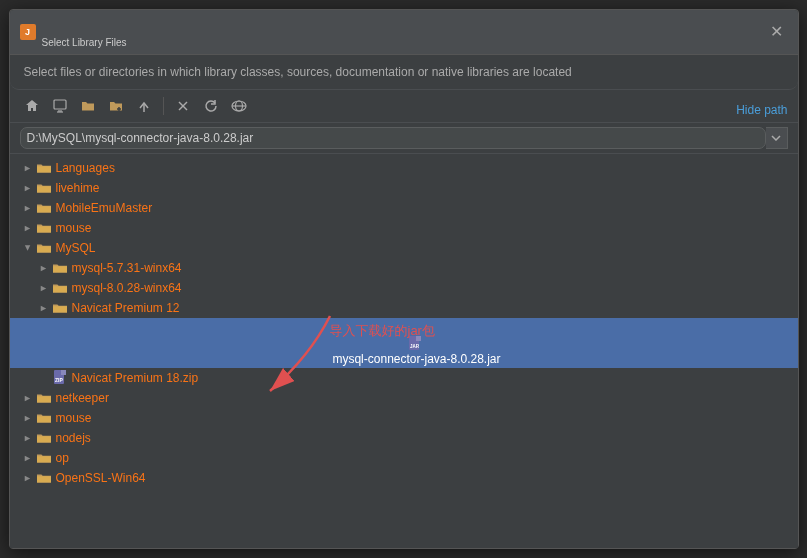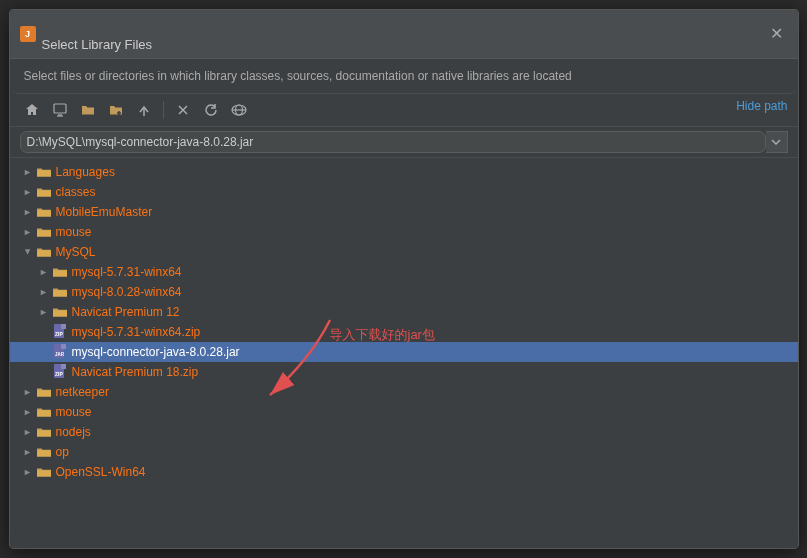--- a/index.html
+++ b/index.html
@@ -46,40 +46,40 @@
       border-radius: 2px;
       display: flex;
       align-items: center;
       justify-content: center;
       font-size: 9px;
       color: white;
       font-weight: bold;
     }
     .title-text {
       color: #ccc;
-      font-size: 13px;
+      font-size: 10px;
       margin-top: 21px;
     }
     .close-btn {
       cursor: pointer;
       color: #aaa;
       font-size: 16px;
       line-height: 1;
       padding: 2px 4px;
     }
     .description {
       padding: 10px 14px;
       color: #aaa;
       font-size: 12px;
       border-bottom: 1px solid #4a4d50;
       border-radius: 9px;
     }
     .toolbar {
       display: flex;
-      align-items: flex-start;
+      align-items: flex-end;
       justify-content: space-between;
       padding: 5px 10px;
       background: #3c3f41;
       border-bottom: 1px solid #4a4d50;
     }
     .toolbar-left {
       display: flex;
       align-items: center;
       gap: 4px;
     }
@@ -146,21 +146,21 @@
     .file-tree::-webkit-scrollbar { width: 8px; }
     .file-tree::-webkit-scrollbar-track { background: #3c3f41; }
     .file-tree::-webkit-scrollbar-thumb { background: #555; border-radius: 4px; }
     .tree-item {
       display: flex;
       align-items: center;
       padding: 2px 0;
       cursor: pointer;
       white-space: nowrap;
     }
-    .tree-item.selected { background: #4a6da7; color: #fff; }
+    .tree-item.selected { background: #4a6da7; color: #fff; flex-direction: column; }
     .tree-item.selected .item-label { color: #fff; }
     .expand-arrow {
       width: 16px;
       height: 16px;
       display: flex;
       align-items: center;
       justify-content: center;
       font-size: 9px;
       color: #888;
       flex-shrink: 0;
@@ -283,21 +283,21 @@
           <span class="item-label">Languages</span>
         </div>
         <div class="tree-item" style="padding-left: 10px;">
           <span class="expand-arrow">►</span>
           <span class="folder-icon">
             <svg class="folder-svg" viewBox="0 0 16 13" fill="none">
       <path d="M0 2.5h5l1.5 1.5H16v8H0z" fill="#c09a5b"></path>
       <path d="M0 4.5h16v7H0z" fill="#e8b84b" opacity="0.6"></path>
     </svg>
           </span>
-          <span class="item-label">classes</span>
+          <span class="item-label">livehime</span>
         </div>
         <div class="tree-item" style="padding-left: 10px;">
           <span class="expand-arrow">►</span>
           <span class="folder-icon">
             <svg class="folder-svg" viewBox="0 0 16 13" fill="none">
       <path d="M0 2.5h5l1.5 1.5H16v8H0z" fill="#c09a5b"></path>
       <path d="M0 4.5h16v7H0z" fill="#e8b84b" opacity="0.6"></path>
     </svg>
           </span>
           <span class="item-label">MobileEmuMaster</span>
@@ -344,32 +344,20 @@
         </div>
         <div class="tree-item" style="padding-left: 26px;">
           <span class="expand-arrow">►</span>
           <span class="folder-icon">
             <svg class="folder-svg" viewBox="0 0 16 13" fill="none">
       <path d="M0 2.5h5l1.5 1.5H16v8H0z" fill="#c09a5b"></path>
       <path d="M0 4.5h16v7H0z" fill="#e8b84b" opacity="0.6"></path>
     </svg>
           </span>
           <span class="item-label">Navicat Premium 12</span>
-        </div>
-        <div class="tree-item" style="padding-left: 26px;">
-          <span class="expand-arrow"></span>
-          <span class="folder-icon">
-            <svg viewBox="0 0 14 16" width="14" height="16">
-      <rect x="1" y="0" width="10" height="14" rx="1" fill="#6a6aaa"></rect>
-      <path d="M8 0 L13 5 L8 5Z" fill="#9090cc"></path>
-      <rect x="8" y="0" width="5" height="5" rx="0" fill="#8888bb"></rect>
-      <text x="2" y="12" font-size="5" fill="white" font-weight="bold">ZIP</text>
-    </svg>
-          </span>
-          <span class="item-label">mysql-5.7.31-winx64.zip</span>
         </div>
         <div class="tree-item selected" style="padding-left: 26px;">
           <span class="expand-arrow"></span>
           <span class="folder-icon">
             <svg viewBox="0 0 14 16" width="14" height="16">
       <rect x="1" y="0" width="10" height="14" rx="1" fill="#6a6aaa"></rect>
       <path d="M8 0 L13 5 L8 5Z" fill="#9090cc"></path>
       <rect x="8" y="0" width="5" height="5" rx="0" fill="#8888bb"></rect>
       <text x="2" y="12" font-size="4.5" fill="white" font-weight="bold">JAR</text>
     </svg>

